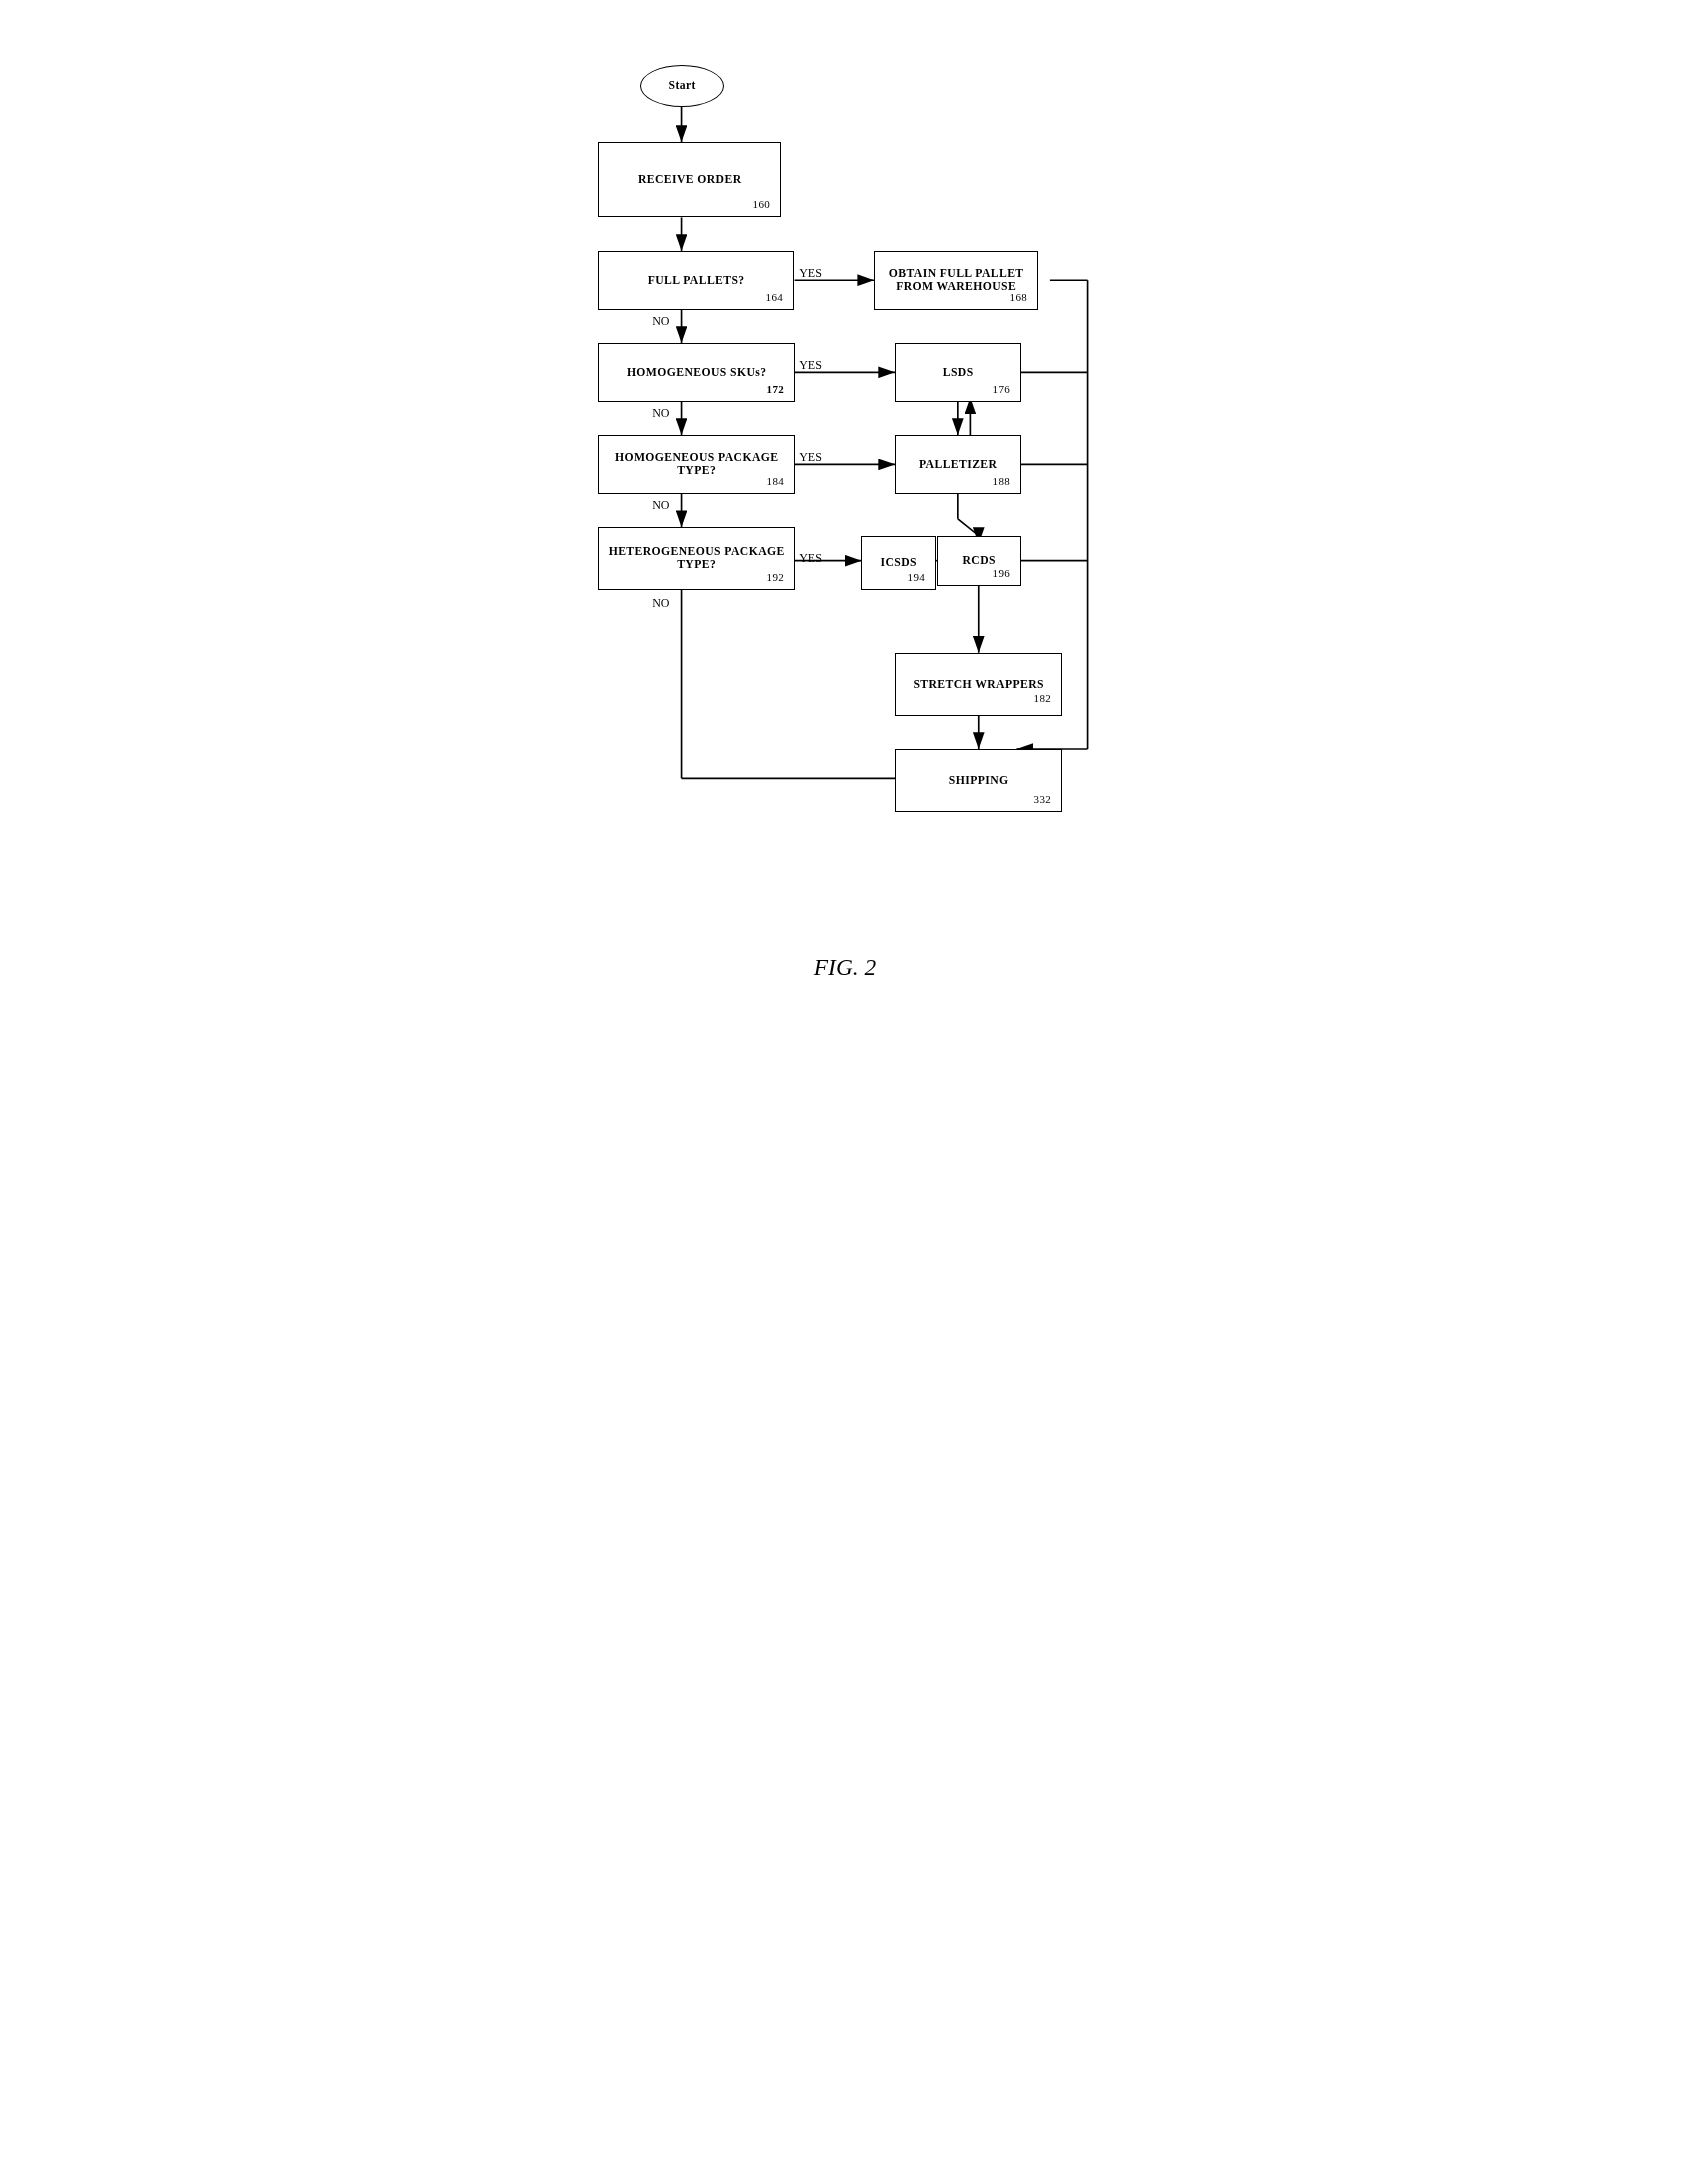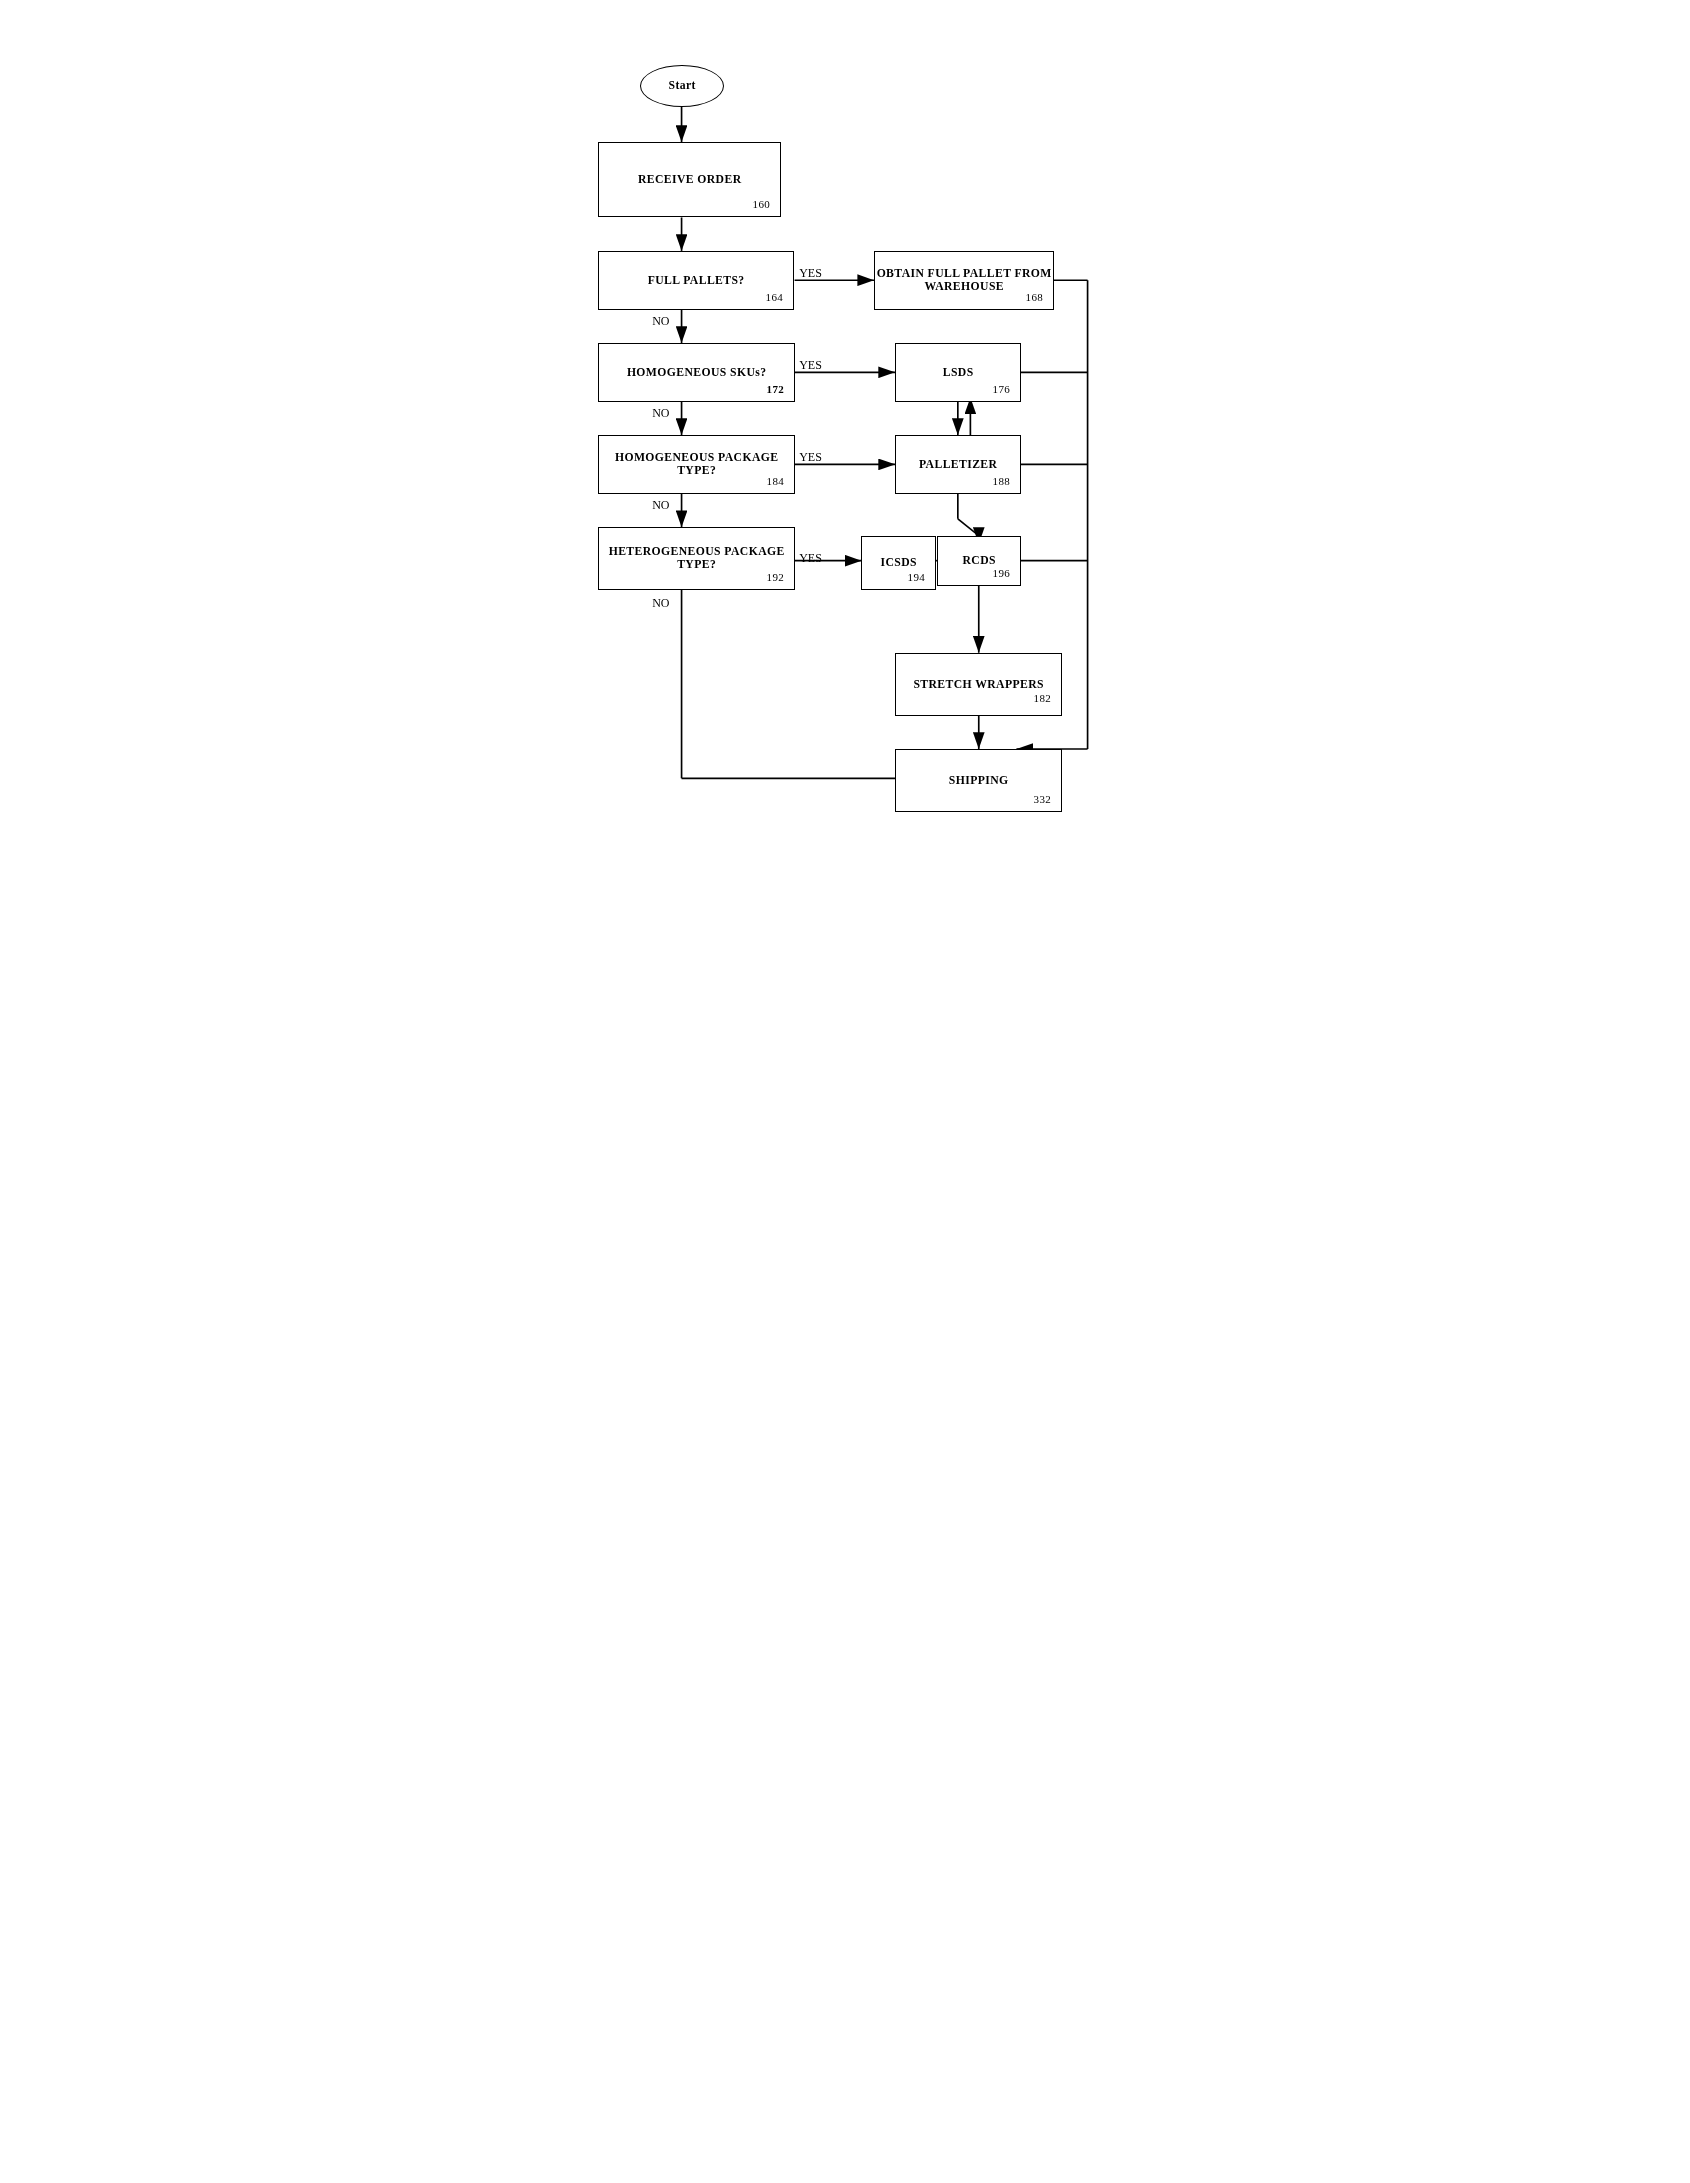--- a/index.html
+++ b/index.html
@@ -148,21 +148,21 @@
     </div>
 
     <div class="arrow-label" style="left:264px; top:216px;">
       <span>YES</span>
     </div>
 
     <div class="arrow-label" style="left:117px; top:264px;">
       <span>NO</span>
     </div>
 
-    <div class="shape rect" style="left:339px; top:201px; width:180px; height:59px;">
+    <div class="shape rect" style="left:339px; top:201px; width:164px; height:59px;">
       <span>OBTAIN FULL PALLET FROM WAREHOUSE</span>
       <span class="label-sm" style="position:absolute;bottom:4.2px;right:6.7px;">168</span>
     </div>
 
     <div class="shape rect" style="left:63px; top:293px; width:197px; height:59px;">
       <span>HOMOGENEOUS SKUs?</span>
       <span class="label-sm" style="position:absolute;bottom:4.2px;right:6.7px;font-weight:bold;">172</span>
     </div>
 
     <div class="arrow-label" style="left:264px; top:308px;">
@@ -224,14 +224,17 @@
       <span class="label-sm" style="position:absolute;bottom:9px;right:6.7px;">182</span>
     </div>
 
     <div class="shape rect" style="left:360px; top:699px; width:167px; height:63px;">
       <span>SHIPPING</span>
       <span class="label-sm" style="position:absolute;bottom:4.2px;right:6.7px;">332</span>
     </div>
 
   </div>
 
+  <div class="fig-label">
+    <span>FIG. 2</span>
+  </div>
 </div>
 
 
 </body></html>

